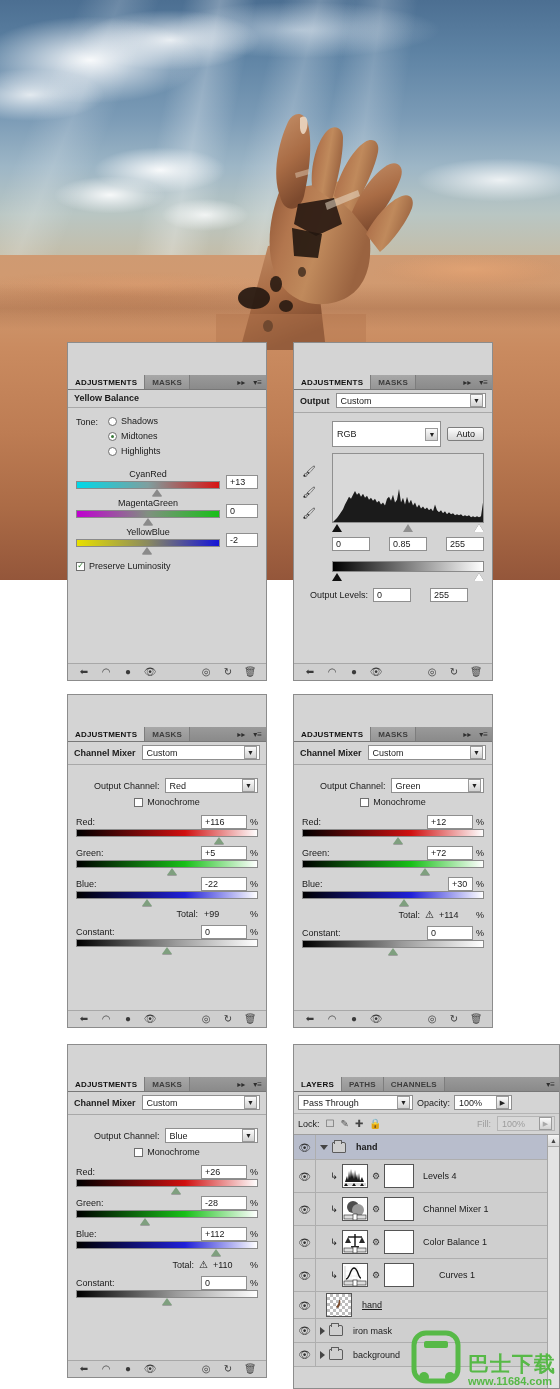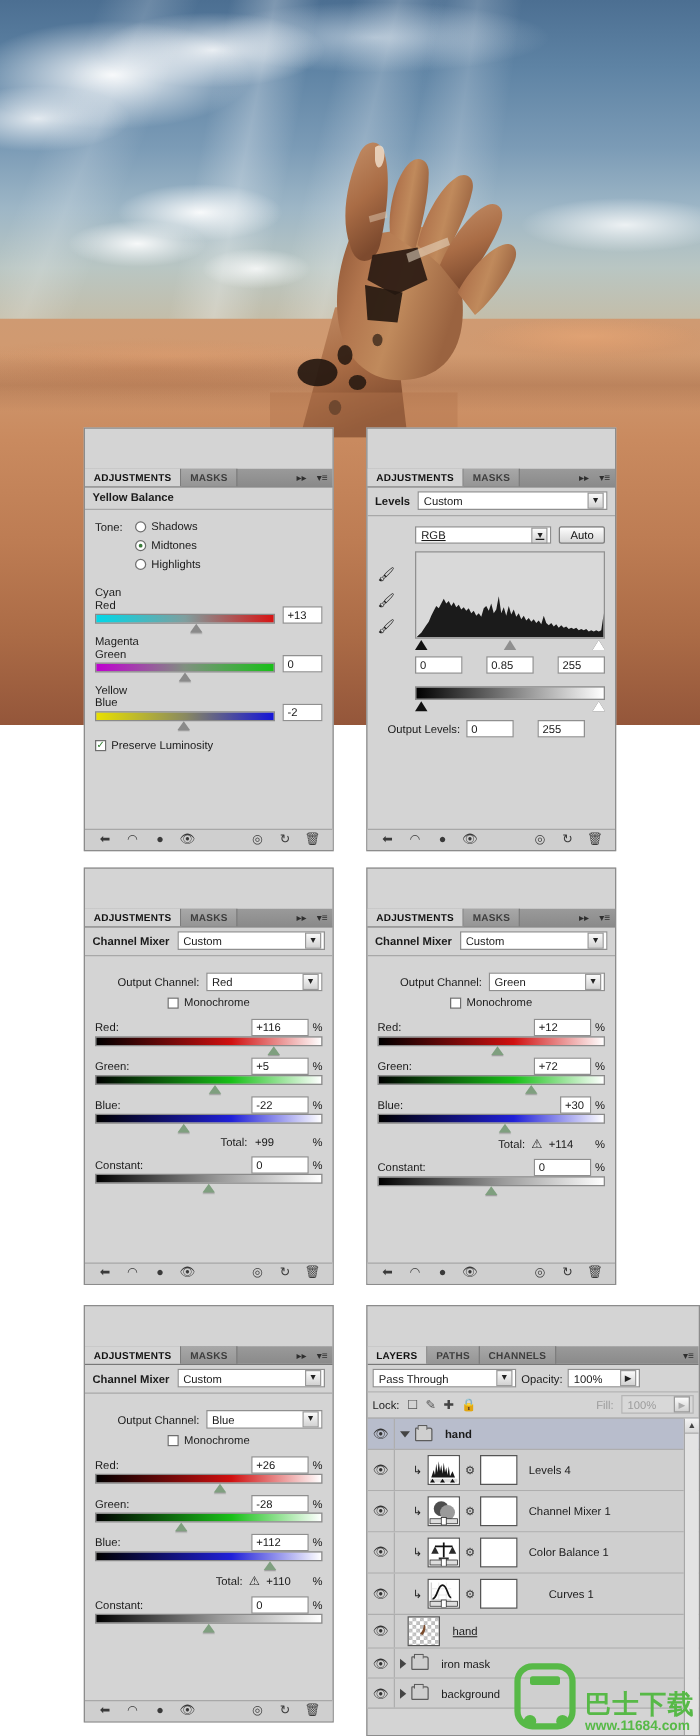--- a/index.html
+++ b/index.html
@@ -114,21 +114,21 @@
 
   .radio-row { display:flex; align-items:center; margin-bottom: 5px; }
   .radio {
     width: 9px; height: 9px; border-radius: 50%;
     background: #fff; border: 1px solid #6e6e6e;
     margin-right: 4px; display:flex; align-items:center; justify-content:center;
   }
   .radio .dot { width:3px;height:3px;border-radius:50%;background:#3a7a3a; display:none; }
   .radio.on .dot { display:block; }
 
-  .slabel { display:flex; justify-content:center; font-size:9px; margin-bottom:2px;flex-direction:column; }
+  .slabel { display:flex; justify-content:center; font-size:9px; margin-bottom:2px; }
   .track { height: 8px; border: 1px solid #8a8a8a; position: relative; }
   .knob {
     position:absolute; top: 7px;
     width: 0; height: 0;
     border-left: 5px solid transparent; border-right: 5px solid transparent;
     border-bottom: 7px solid #8a8a8a;
     filter: drop-shadow(0 1px 0 rgba(0,0,0,.25));
   }
   .knob.tri-outline {
     border-bottom-color: #7f9f7f;
@@ -385,29 +385,29 @@
 
   <div class="panel" style="left:293px; top:342px; width:200px; height:339px;">
     <div class="tabbar">
       <div class="tab active">ADJUSTMENTS</div>
       <div class="tab inactive">MASKS</div>
       <div class="spacer"></div>
       <div class="tab-ctl">▸▸</div>
       <div class="tab-ctl">▾≡</div>
     </div>
     <div class="phead">
-      <span class="ptitle">Levels</span>
+      <span class="ptitle">Output</span>
       <div class="sel">
         <span class="cv">Custom</span>
         <span class="arrowbox">▼</span>
       </div>
     </div>
     <div class="pbody">
       <div style="display:flex; align-items:center; gap:6px; padding-left:30px; margin-bottom:6px;">
-        <div class="sel" style="height:14px;text-decoration:underline;">
+        <div class="sel" style="height:26px;">
           <span class="cv">RGB</span>
           <span class="arrowbox">▼</span>
         </div>
         <button class="btn">Auto</button>
       </div>
 
       <div style="display:flex; gap:6px;">
         <div style="width:24px; display:flex; flex-direction:column; gap:8px; padding-top:12px;">
           <span style="font-size:11px; transform:rotate(0deg);">🖌</span>
           <span style="font-size:11px;">🖌</span>

